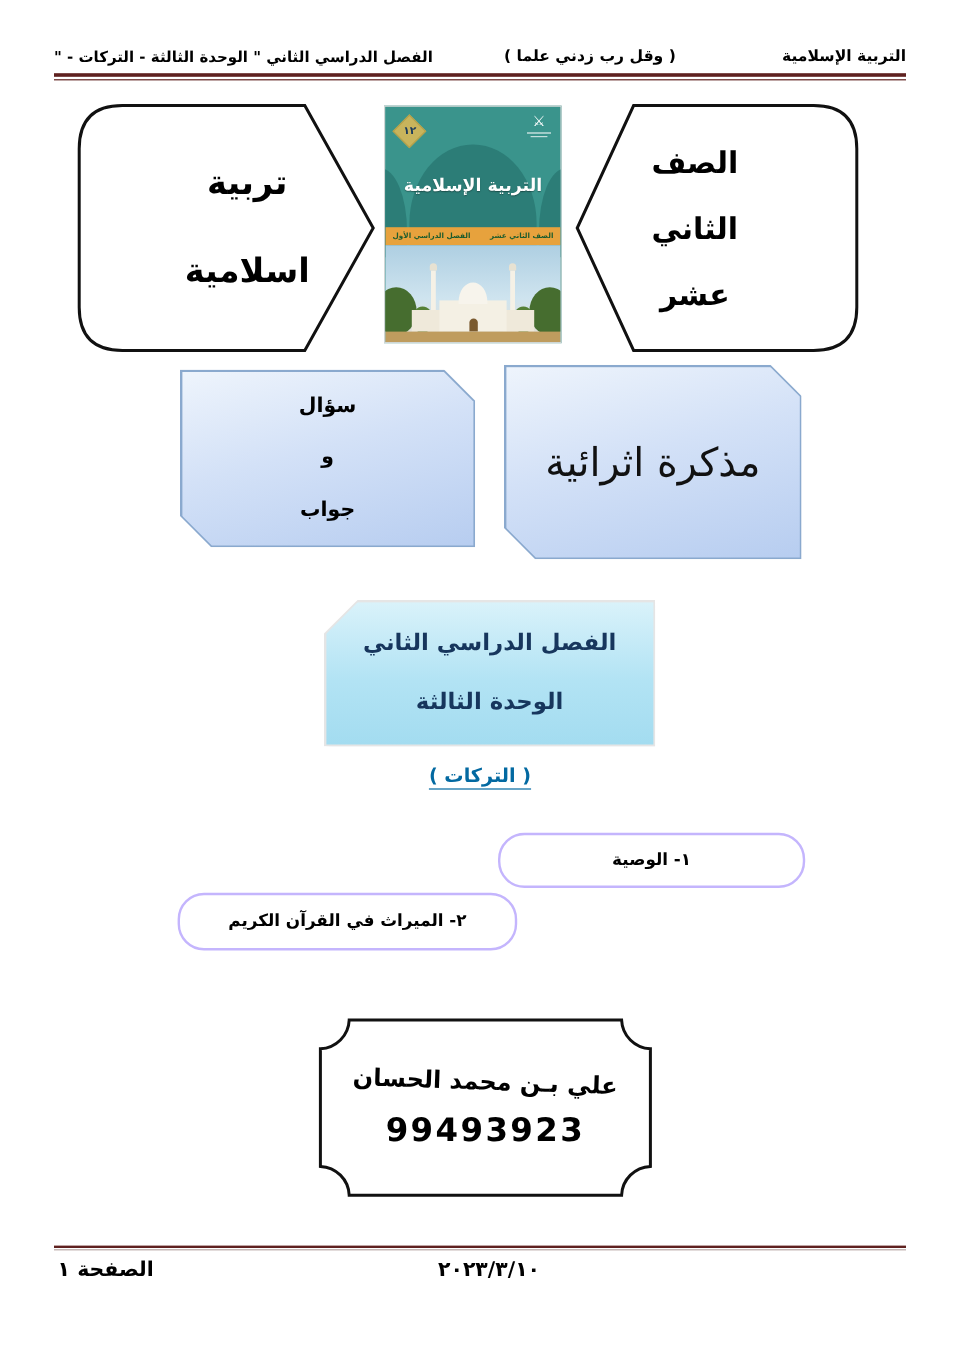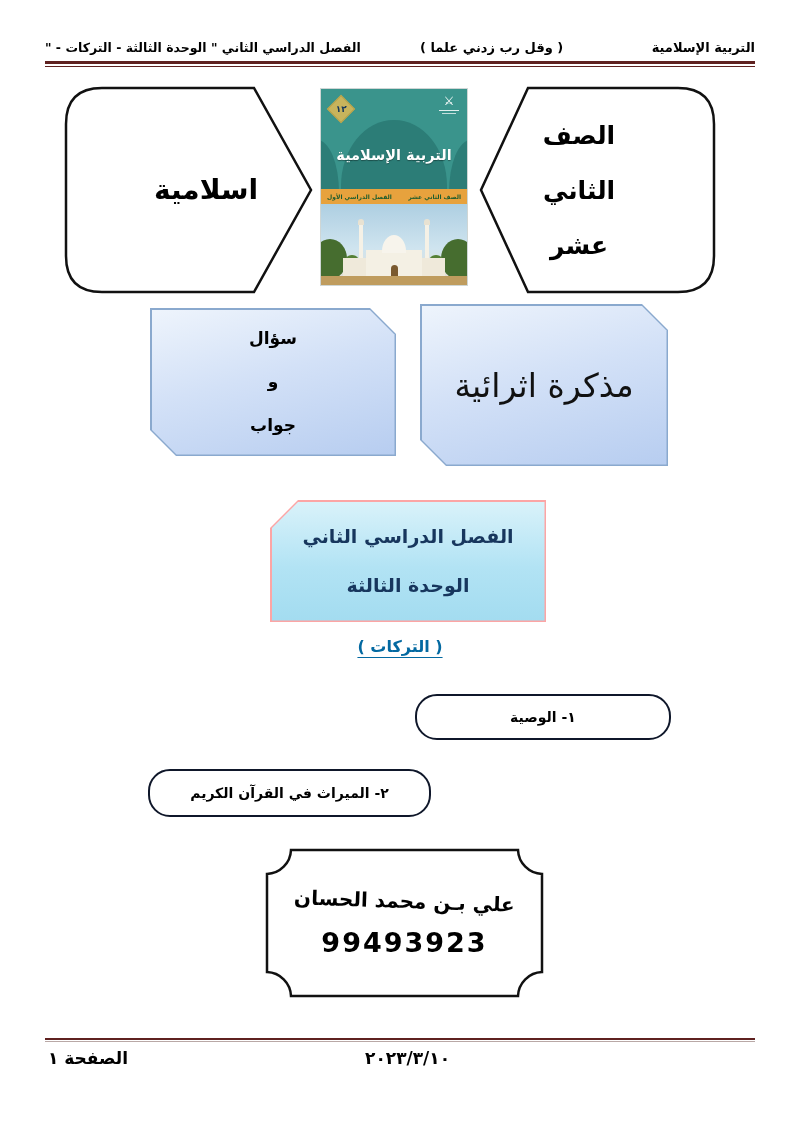--- a/index.html
+++ b/index.html
@@ -54,35 +54,35 @@
   .m-door{position:absolute;left:70px;bottom:9px;width:7px;height:11px;background:#7a5a2f;
     border-radius:4px 4px 0 0;}
   .m-tree{position:absolute;border-radius:50%;background:#466d2f;}
   
   .snip2{clip-path:polygon(0 0,calc(100% - 26px) 0,100% 26px,100% 100%,26px 100%,0 calc(100% - 26px));
     background:#8aa9ce;filter:drop-shadow(3px 4px 2px rgba(130,150,180,.45));}
   .snip2 .fill{position:absolute;inset:1.5px;
     clip-path:polygon(0 0,calc(100% - 25px) 0,100% 25px,100% 100%,25px 100%,0 calc(100% - 25px));
     background:linear-gradient(165deg,#eef4fc 0%,#d3e1f7 45%,#b7cdf0 100%);}
   .snip1{clip-path:polygon(28px 0,100% 0,100% 100%,0 100%,0 28px);
-    background:#fca5a5;filter:drop-shadow(3px 4px 2px rgba(130,150,170,.5));}
+    background:#e5e5e5;filter:drop-shadow(3px 4px 2px rgba(130,150,170,.5));}
   .snip1 .fill{position:absolute;inset:1.5px;
     clip-path:polygon(27px 0,100% 0,100% 100%,0 100%,0 27px);
     background:linear-gradient(180deg,#d9f2fa 0%,#b2e3f4 55%,#a3dcf0 100%);}
   .box-text{position:absolute;inset:0;display:flex;flex-direction:column;
     align-items:center;justify-content:center;text-align:center;}
   .qa-text{font-size:17px;font-weight:bold;line-height:2.55;}
   .memo-text{font-size:33px;font-weight:normal;color:#111;}
   .sem-text{font-size:19px;font-weight:bold;color:#17365d;line-height:2.6;}
   
   .unit-label{position:absolute;top:637px;left:0;right:0;text-align:center;}
   .unit-label span{font-size:16px;font-weight:bold;color:#0369a1;
     text-decoration:underline;text-underline-offset:5px;}
   
-  .topic{position:absolute;border:2px solid #0f172a;border-radius:22px;background:#fff;
+  .topic{position:absolute;border:2px solid #c4b5fd;border-radius:22px;background:#fff;
     display:flex;align-items:center;justify-content:center;font-size:14px;font-weight:bold;}
   
   .plaque-wrap{position:absolute;left:264px;top:847px;width:281px;height:152px;}
   .plaque-text{position:absolute;inset:0;display:flex;flex-direction:column;
     align-items:center;justify-content:center;gap:14px;}
   .plaque-name{font-size:20px;font-weight:bold;transform:rotate(2deg);}
   .plaque-phone{font-size:27px;font-weight:bold;letter-spacing:2px;direction:ltr;}
   
   .ftr-rule{position:absolute;top:1038px;left:45px;right:45px;height:1px;
     border-top:2px solid #5f2120;border-bottom:1px solid #b9a8a6;}
@@ -100,20 +100,21 @@
   <div class="hdr-text hdr-right">التربية الإسلامية</div>
   <div class="hdr-text hdr-center">(  وقل رب زدني علما  )</div>
   <div class="hdr-text hdr-left">الفصل الدراسي الثاني   " الوحدة الثالثة - التركات -   "</div>
   <div class="hdr-rule"></div>
 
   <div class="shape-abs" style="left:62px;top:85px;width:252px;height:210px;">
     <svg width="252" height="210" viewBox="0 0 252 210">
       <path d="M 40 3 L 192 3 L 249 105 L 192 207 L 40 207 Q 4 207 4 171 L 4 39 Q 4 3 40 3 Z" fill="#ffffff" stroke="#111" stroke-width="2.5"></path>
     </svg>
     <div class="arrow-label subject-label">
+      <span>تربية</span>
       <span>اسلامية</span>
     </div>
   </div>
 
   <div class="shape-abs" style="left:476px;top:85px;width:242px;height:210px;">
     <svg width="242" height="210" viewBox="0 0 242 210">
       <path d="M 202 3 Q 238 3 238 39 L 238 171 Q 238 207 202 207 L 52 207 L 5 105 L 52 3 Z" fill="#ffffff" stroke="#111" stroke-width="2.5"></path>
     </svg>
     <div class="arrow-label grade-label">
       <span>الصف</span>
@@ -178,21 +179,21 @@
     </div>
   </div>
 
   <div class="unit-label">
     <span>( التركات )</span>
   </div>
 
   <div class="topic" style="left:415px;top:694px;width:252px;height:42px;">
     <span>١- الوصية</span>
   </div>
-  <div class="topic" style="left:148px;top:744px;width:279px;height:44px;margin-top:25px;">
+  <div class="topic" style="left:148px;top:744px;width:279px;height:44px;">
     <span>٢- الميراث في القرآن الكريم</span>
   </div>
 
   <div class="plaque-wrap">
     <svg width="281" height="152" viewBox="0 0 281 152">
       <path d="M 27 3 L 254 3 A 25 25 0 0 0 278 27 L 278 125 A 25 25 0 0 0 254 149 L 27 149 A 25 25 0 0 0 3 125 L 3 27 A 25 25 0 0 0 27 3 Z" fill="#ffffff" stroke="#111" stroke-width="2.5"></path>
     </svg>
     <div class="plaque-text">
       <div class="plaque-name">علي بـن محمد الحسان</div>
       <div class="plaque-phone">99493923</div>

